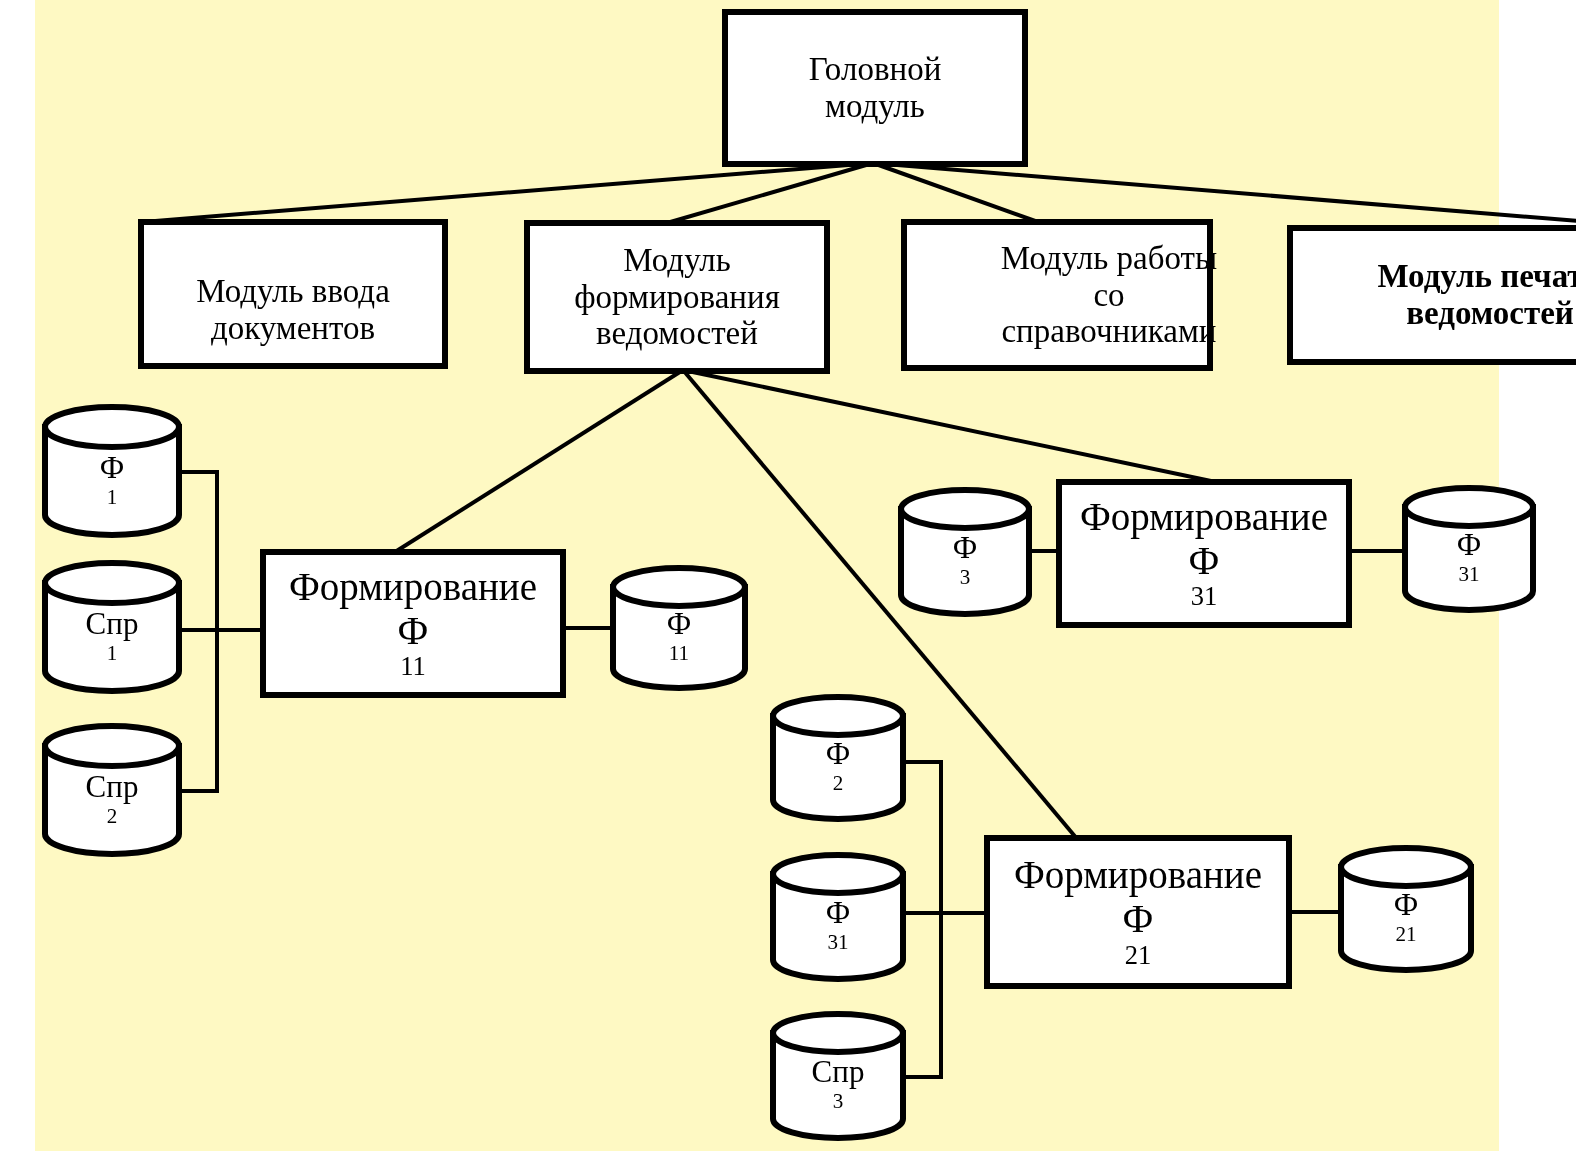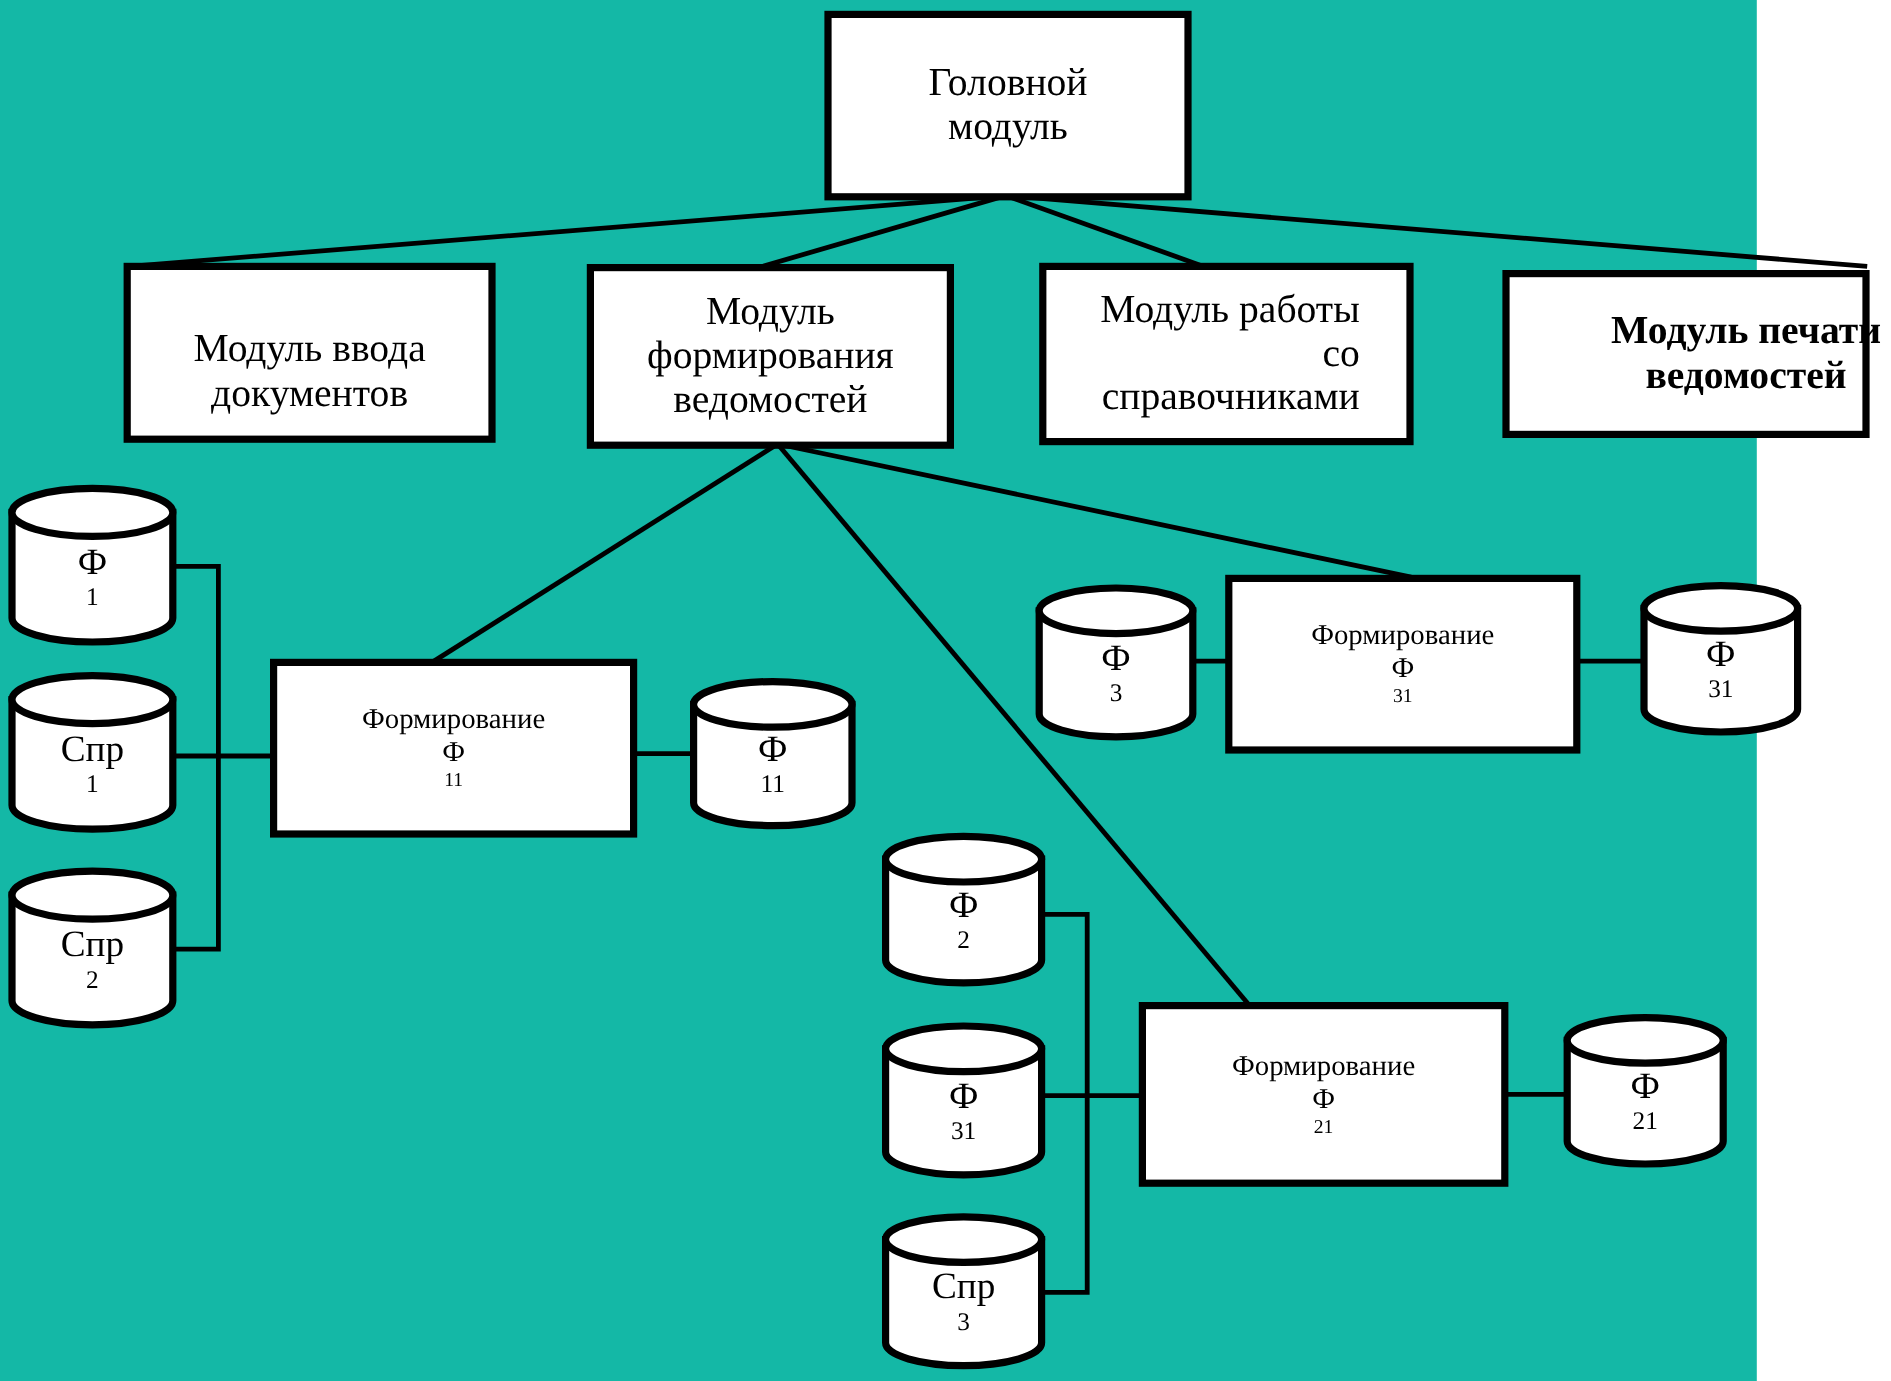--- a/index.html
+++ b/index.html
@@ -10,21 +10,22 @@
   body {
     width: 1576px;
     height: 1151px;
     font-family: "Liberation Serif", "DejaVu Serif", serif;
     overflow: hidden;
   }
   #diagram-root {
     position: relative;
     width: 1464px;
     height: 1151px;
-    background: #14b8a6;
+    background: #fef9c3;
+    margin-left: 35px;
   }
   svg.diagram {
     position: absolute;
     top: 0;
     left: 0;
     width: 1576px;
     height: 1151px;
   }
   .box-shape {
     fill: #ffffff;
@@ -56,21 +57,21 @@
     text-align: center;
     color: #000000;
     line-height: 1.12;
     white-space: pre-line;
     pointer-events: none;
   }
   .lbl-module {
     font-size: 33px;
   }
   .lbl-proc {
-    font-size: 24px;
+    font-size: 39px;
   }
   .lbl-store {
     font-size: 31px;
   }
   .sub {
     font-size: 0.68em;
     vertical-align: -0.25em;
   }
 </style>
 </head>
@@ -153,21 +154,21 @@
           <path class="cyl-body" d="M 1306 867 L 1306 951 A 65 19 0 0 0 1436 951 L 1436 867 Z"></path>
           <ellipse class="cyl-top" cx="1371" cy="867" rx="65" ry="19"></ellipse>
         </g>
     </g>
   </svg>
 
   <div class="lbl lbl-module" style="left: 690px; width: 300px; top: 12px; height: 152px; display: flex; align-items: center; justify-content: center; flex-direction: column;">Головной<br>модуль</div>
 
   <div class="lbl lbl-module" style="left: 106px; width: 304px; top: 238px; height: 144px; display: flex; align-items: center; justify-content: center; flex-direction: column;">Модуль ввода<br>документов</div>
   <div class="lbl lbl-module" style="left: 492px; width: 300px; top: 223px; height: 148px; display: flex; align-items: center; justify-content: center; flex-direction: column;">Модуль<br>формирования<br>ведомостей</div>
-  <div class="lbl lbl-module" style="left: 872px; width: 306px; top: 222px; height: 146px; display: flex; align-items: center; justify-content: center; flex-direction: column; text-align: right;">Модуль работы<br>со<br>справочниками</div>
+  <div class="lbl lbl-module" style="left: 921px; width: 306px; top: 222px; height: 146px; display: flex; align-items: center; justify-content: center; flex-direction: column;">Модуль работы<br>со<br>справочниками</div>
   <div class="lbl lbl-module" style="left: 1305px; width: 300px; top: 228px; height: 134px; display: flex; align-items: center; justify-content: center; flex-direction: column; font-weight: bold;">Модуль печати<br>ведомостей</div>
 
   <div class="lbl lbl-proc" style="left: 228px; width: 300px; top: 552px; height: 143px; display: flex; align-items: center; justify-content: center; flex-direction: column;">Формирование<br>Ф<span class="sub">11</span></div>
   <div class="lbl lbl-proc" style="left: 1024px; width: 290px; top: 482px; height: 143px; display: flex; align-items: center; justify-content: center; flex-direction: column;">Формирование<br>Ф<span class="sub">31</span></div>
   <div class="lbl lbl-proc" style="left: 952px; width: 302px; top: 838px; height: 148px; display: flex; align-items: center; justify-content: center; flex-direction: column;">Формирование<br>Ф<span class="sub">21</span></div>
 
   <div class="lbl lbl-store" style="left: 10px; width: 134px; top: 407px; height: 128px; display: flex; align-items: center; justify-content: center; flex-direction: column; padding-top: 18px; box-sizing: border-box;">Ф<span class="sub">1</span></div>
   <div class="lbl lbl-store" style="left: 10px; width: 134px; top: 563px; height: 128px; display: flex; align-items: center; justify-content: center; flex-direction: column; padding-top: 18px; box-sizing: border-box;">Спр <span class="sub">1</span></div>
   <div class="lbl lbl-store" style="left: 10px; width: 134px; top: 726px; height: 128px; display: flex; align-items: center; justify-content: center; flex-direction: column; padding-top: 18px; box-sizing: border-box;">Спр <span class="sub">2</span></div>
   <div class="lbl lbl-store" style="left: 578px; width: 132px; top: 568px; height: 120px; display: flex; align-items: center; justify-content: center; flex-direction: column; padding-top: 17px; box-sizing: border-box;">Ф<span class="sub">11</span></div>

